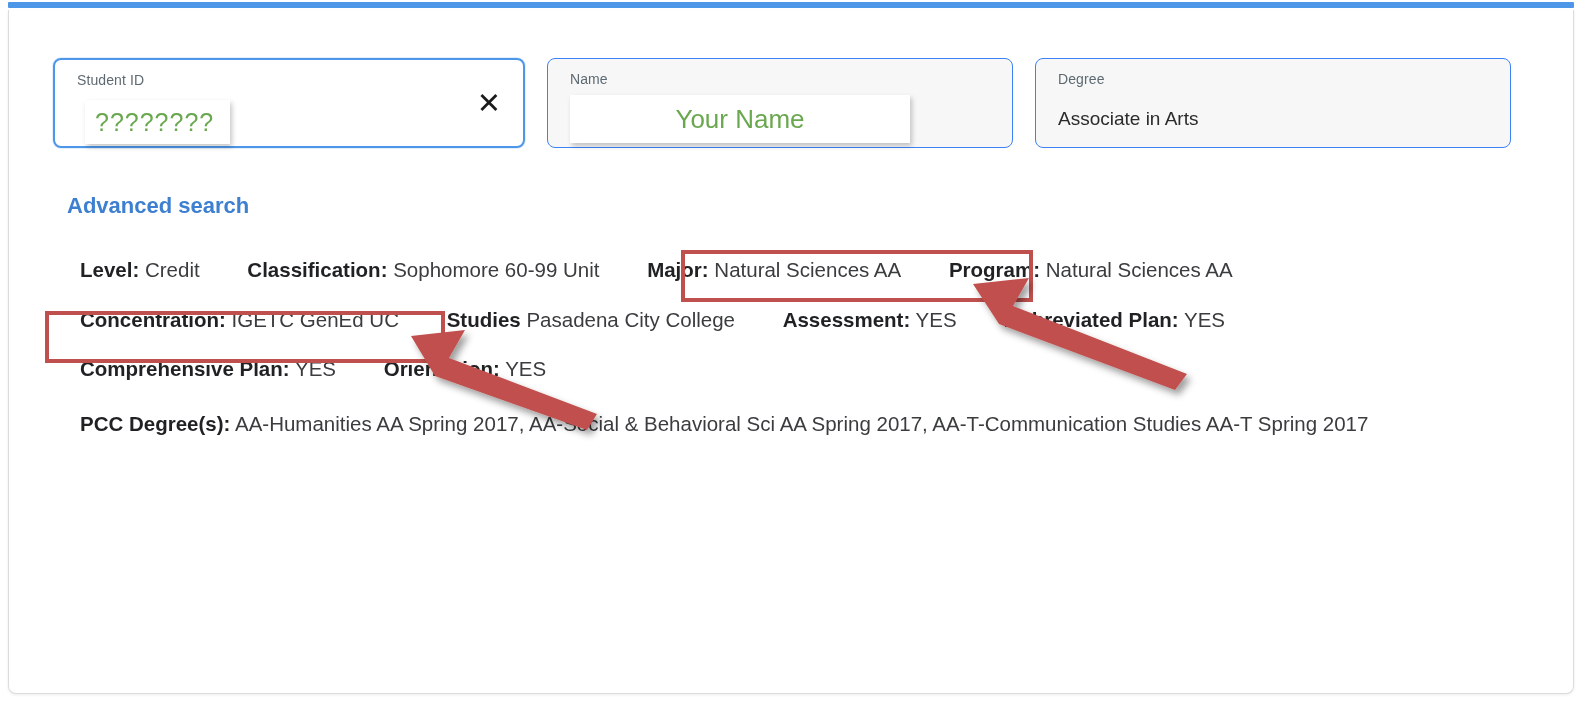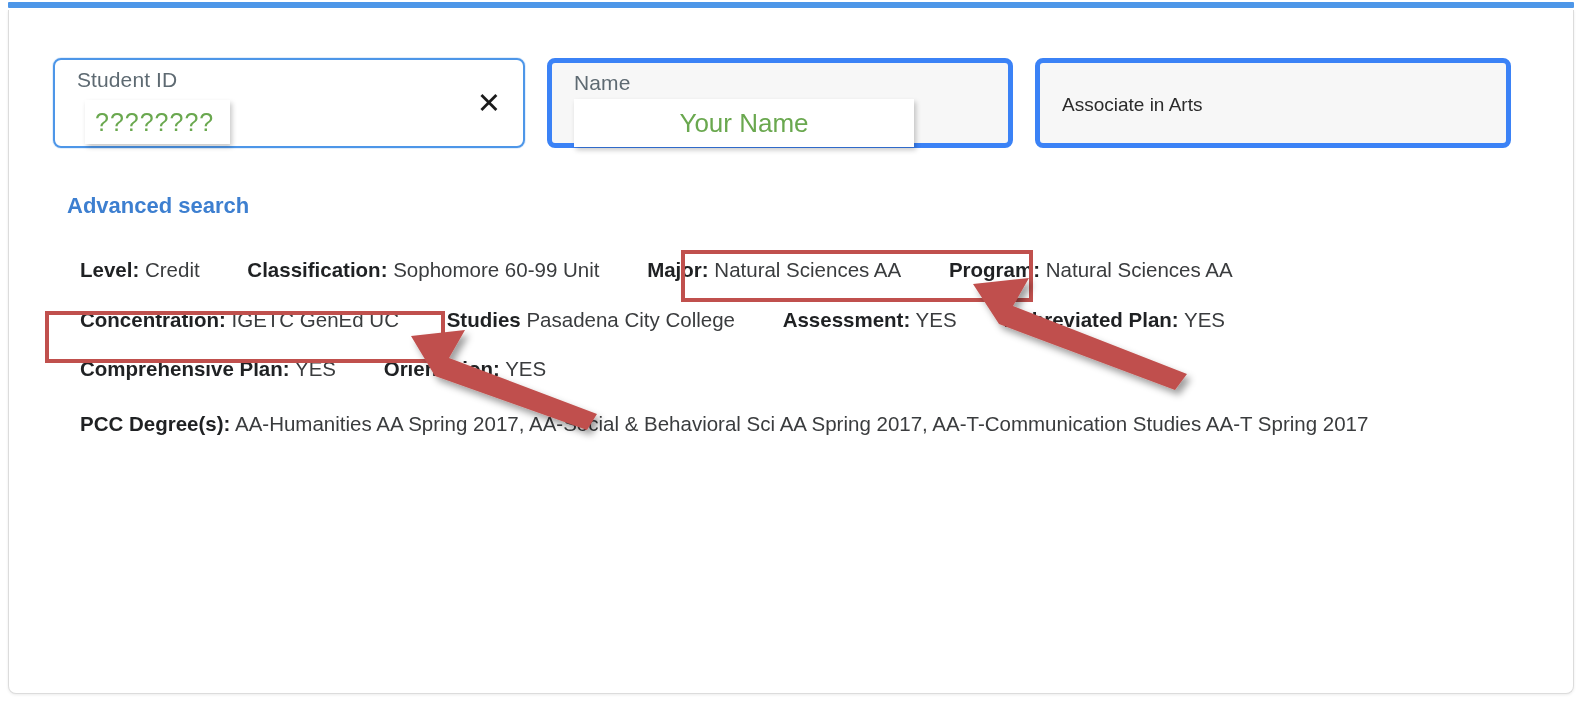--- a/index.html
+++ b/index.html
@@ -42,36 +42,36 @@
   .fields-row {
     position: absolute;
     left: 44px; top: 48px;
     width: 1482px;
     display: flex;
     gap: 22px;
   }
   .field {
     position: relative;
     height: 90px;
-    border: 5px solid #3b82f6;
+    border: 1px solid #3b82f6;
     border-radius: 8px;
     background: #f7f7f7;
     padding: 11px 16px 0 22px;
   }
   .field.f-id {
     width: 472px;
     background: #ffffff;
     border: 2px solid #4d96e8;
     box-shadow: 0 0 0 1px rgba(77,150,232,0.15);
   }
   .field.f-name { width: 466px; }
   .field.f-degree { width: 476px; }
 
   .field-label {
-    font-size: 21px;
+    font-size: 14px;
     color: #5e6a72;
     letter-spacing: 0.1px;
     line-height: 18px;
     font-family: "Liberation Sans", sans-serif;
   }
   .field-value {
     font-size: 19px;
     color: #2b2b2b;
     line-height: 34px;
     margin-top: 14px;
@@ -193,20 +193,21 @@
       <div class="clear-x">✕</div>
     </div>
 
     <div class="field f-name">
       <div class="field-label">Name</div>
       <div class="field-value">&nbsp;</div>
       <div class="redact r-name">Your Name</div>
     </div>
 
     <div class="field f-degree">
+      <div class="field-label">Degree</div>
       <div class="field-value">Associate in Arts</div>
     </div>
 
   </div>
 
   <div class="adv-search">Advanced search</div>
 
   <div class="details">
 
     <div class="drow">

